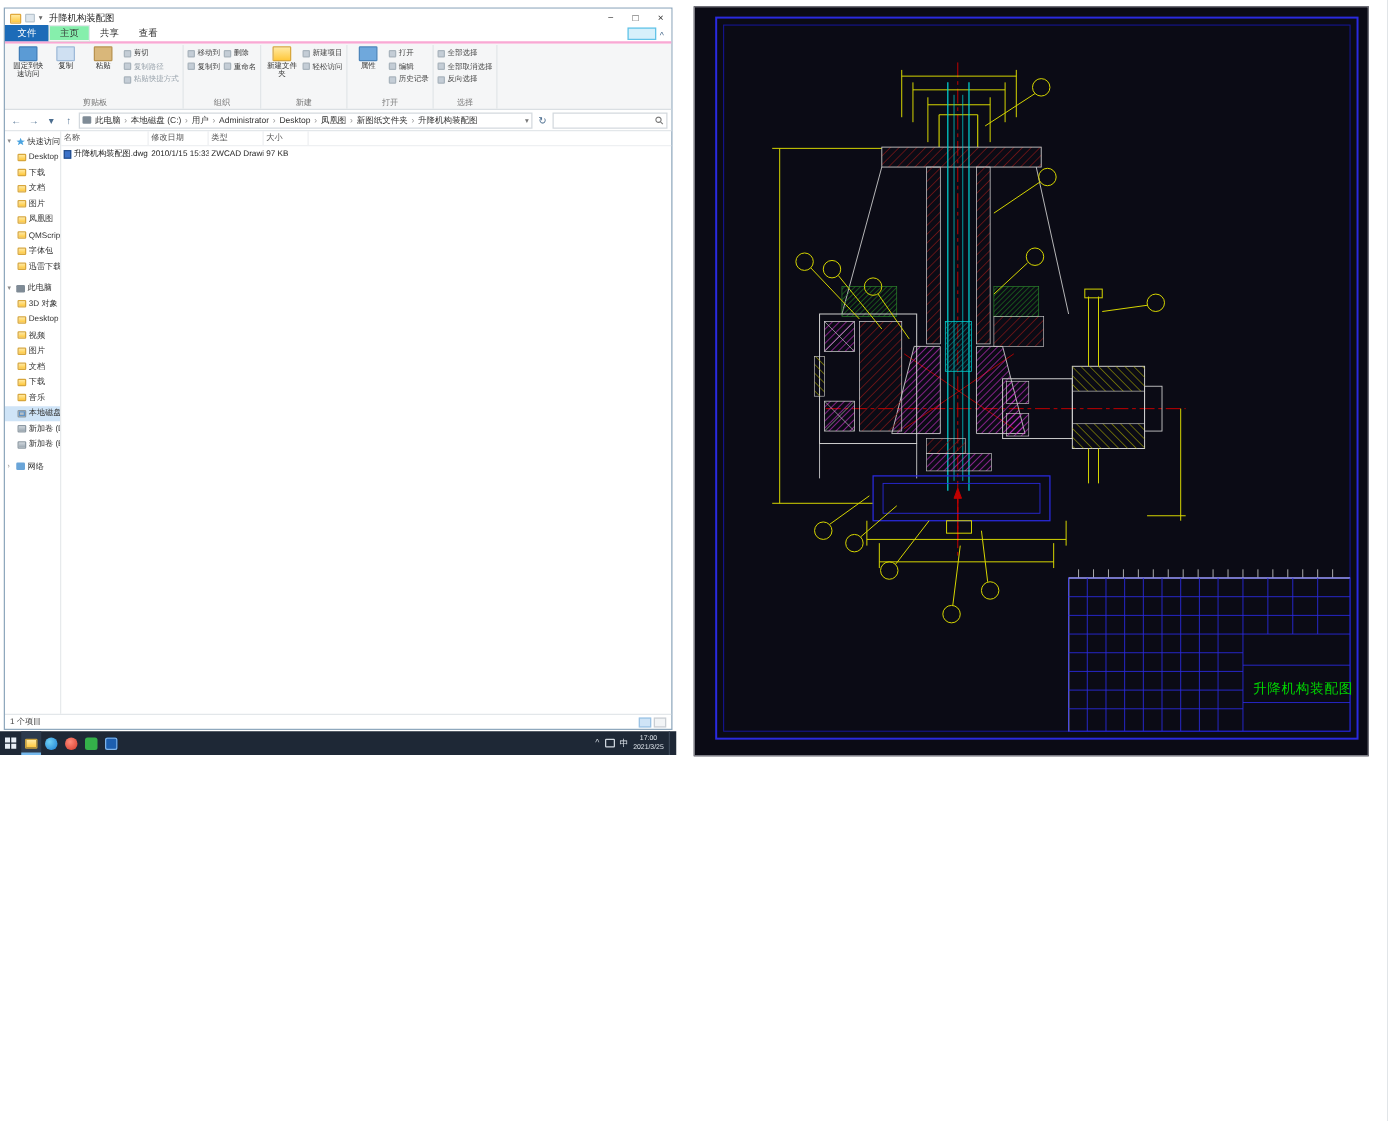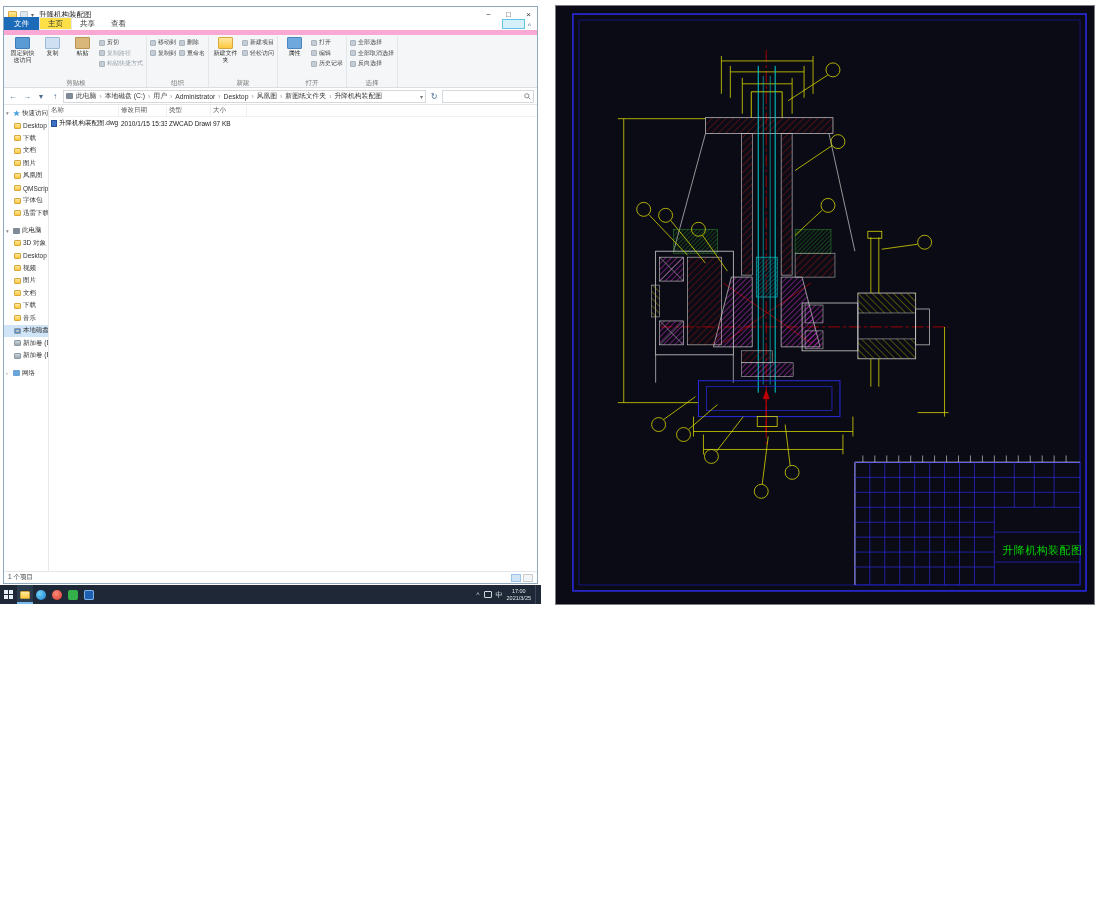--- a/index.html
+++ b/index.html
@@ -9,24 +9,24 @@
 
 .explorer{position:absolute;left:3px;top:6px;width:535px;height:578px;border:1px solid #8fa8bd;background:#fff;display:flex;flex-direction:column}
 .titlebar{height:15px;display:flex;align-items:center;gap:3px;padding-left:4px;font-size:7.5px;color:#222;background:#fff}
 .app-icon{width:9px;height:8px;background:linear-gradient(#ffe9a0,#ffc83d);border:1px solid #e0a93e;border-radius:1px;flex:0 0 auto}
 .qat-icon{width:8px;height:7px;background:#dfe7ee;border:1px solid #b9c5cf;border-radius:1px}
 .qat-dd{font-size:6px;color:#666}
 .t-title{margin-left:2px;white-space:nowrap}
 .t-spacer{flex:1}
 .winbtn{width:17px;height:15px;display:flex;align-items:center;justify-content:center;font-size:8px;color:#444;cursor:default}
 .winbtn.close{color:#333}
-.tabsrow{height:13px;display:flex;align-items:flex-end;background:#fff;border-bottom:5px solid #f9a8d4;font-size:7.5px}
+.tabsrow{height:13px;display:flex;align-items:flex-end;background:#fff;border-bottom:2px solid #f9a8d4;font-size:7.5px}
 .file-tab{background:#1c6bb8;color:#fff;padding:0 10px;height:13px;display:flex;align-items:center}
 .tab{padding:0 8px;color:#333;height:13px;display:flex;align-items:center}
-.tab.active{border:1px solid #e3e7ea;border-bottom:1px solid #f5f6f7;background:#fde047}
+.tab.active{border:1px solid #e3e7ea;border-bottom:1px solid #f5f6f7;background:#86efac}
 .tabs-spacer{flex:1}
 .ctx-btn{width:23px;height:10px;border:1px solid #62c3e8;background:#d6f0fb;margin:0 3px 1px 0}
 .collapse-btn{font-size:7px;color:#4b6d8f;margin:0 6px 1px 0}
 .ribbon{height:53px;background:#f5f6f7;border-bottom:1px solid #dadfe3;display:flex;align-items:stretch;padding:1px 2px 0}
 .rgroup{display:flex;flex-direction:column;border-right:1px solid #e2e6e9;padding:1px 3px 0}
 .ritems{flex:1;display:flex;gap:3px;align-items:flex-start}
 .rbig{width:27px;display:flex;flex-direction:column;align-items:center;gap:1px;text-align:center}
 .rlabel{font-size:6px;line-height:6.5px;color:#333}
 .ric{width:15px;height:12px;border-radius:1px;border:1px solid #b9c5cf;background:#dfe7ee}
 .ric.pin{background:#5b9bd5;border-color:#3f7cb8}

